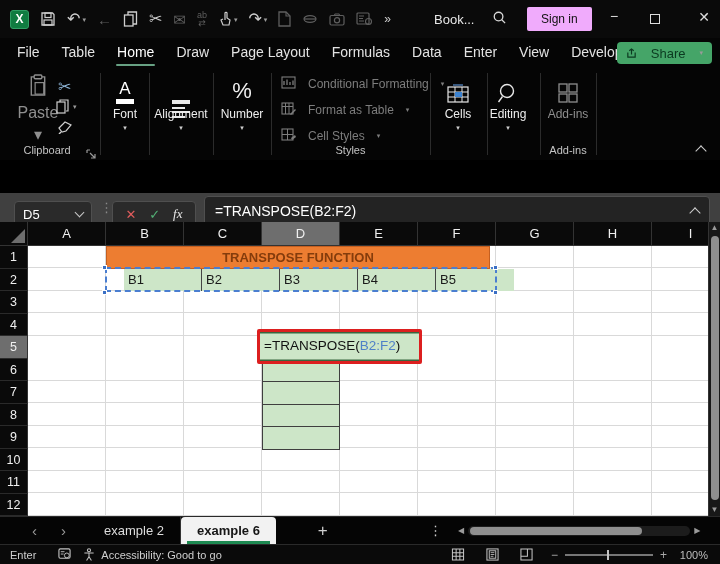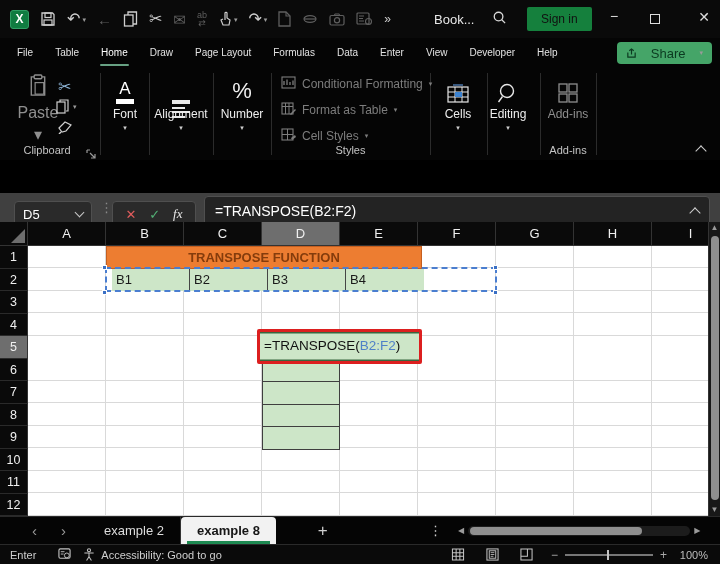--- a/index.html
+++ b/index.html
@@ -14,49 +14,49 @@
   .qa { position:absolute; left:10px; top:0; height:38px; display:flex; align-items:center; gap:11px; }
   .qitem { display:flex; align-items:center; gap:2px; color:#cfcfcf; font-size:15px; line-height:1; }
   .qitem svg { display:block; }
   .qitem.dim { color:#5f5f5f; }
   .qchev { font-size:7px; color:#9a9a9a; }
   .xlogo { width:19px; height:19px; background:#107C41; border:1px solid #2f9e63; border-radius:3px;
            color:#fff; font-weight:bold; font-size:12px; display:flex; align-items:center; justify-content:center; }
   .abmini { font-size:9px; line-height:8px; display:flex; flex-direction:column; align-items:center; }
   .doc-title { position:absolute; left:434px; top:12px; font-size:13px; color:#e8e8e8; }
   .tb-search { position:absolute; left:492px; top:10px; color:#d8d8d8; }
-  .signin-btn { position:absolute; left:527px; top:7px; height:24px; padding:0 14px; background:#15803d;
+  .signin-btn { position:absolute; left:527px; top:7px; height:24px; padding:0 14px; background:#f0abfc;
                 color:#111; font-size:12px; border:none; border-radius:2px; display:flex; align-items:center; }
   .win-min { position:absolute; left:604px; top:8px; width:20px; text-align:center; color:#ddd; font-size:14px; }
   .win-max { position:absolute; left:650px; top:14px; width:10px; height:10px; border:1.3px solid #ddd; }
   .win-close { position:absolute; left:694px; top:9px; width:20px; text-align:center; color:#ddd; font-size:14px; }
   
   .tabrow { position:absolute; left:0; top:38px; width:720px; height:30px; background:#050505; }
   .tabs { position:absolute; left:6px; top:0; height:30px; display:flex; }
-  .rtab { padding:0 11px; line-height:29px; font-size:10px; color:#e3e3e3; position:relative; }
+  .rtab { padding:0 11px; line-height:29px; font-size:14px; color:#e3e3e3; position:relative; }
   .rtab.active { color:#fff; }
   .rtab.active::after { content:""; position:absolute; left:10px; right:10px; bottom:2px; height:2.5px; background:#67a183; border-radius:2px; }
   .share-btn { position:absolute; right:8px; top:4px; height:22px; padding:0 9px; border-radius:4px;
                display:flex; align-items:center; gap:14px; background:#45A568; color:#0b3a20; font-size:13px; }
   
   .ribbon { position:absolute; left:0; top:68px; width:720px; height:92px; background:#050505; }
   .rsep { position:absolute; top:5px; height:82px; width:1px; background:#2b2b2b; }
   .grouplabel { position:absolute; top:76px; font-size:11px; color:#c4c4c4; text-align:center; }
   .bigbtn { position:absolute; top:6px; display:flex; flex-direction:column; align-items:center; gap:3px; width:60px; }
   .bigbtn .blabel { font-size:12px; color:#eee; }
   .bigbtn .bchev { font-size:7px; color:#cfcfcf; }
   .bigicon { height:30px; display:flex; align-items:flex-end; justify-content:center; color:#e8e8e8; }
   .font-a { font-size:17px; color:#fff; line-height:1; text-align:center; }
   .font-bar { width:18px; height:5px; background:#fff; margin-top:2px; }
   .alignlines span { display:block; height:2px; background:#e8e8e8; margin:2.5px 0; }
   .pct { font-size:22px; color:#f0f0f0; font-weight:400; }
   .dimmed { color:#8f8f8f !important; }
   .paste-stack { position:absolute; left:16px; top:6px; width:44px; display:flex; flex-direction:column; align-items:center; gap:3px; }
   .clip-mini { position:absolute; display:flex; align-items:center; gap:3px; color:#cfcfcf; }
-  .styles-item { position:absolute; left:281px; display:flex; align-items:center; gap:6px; font-size:12px; color:#7d7d7d; }
+  .styles-item { position:absolute; left:281px; display:flex; align-items:center; gap:12px; font-size:12px; color:#7d7d7d; }
   .launcher { position:absolute; left:86px; top:77px; color:#9a9a9a; }
   .collapse-chev { position:absolute; left:697px; top:79px; width:8px; height:8px;
                    border-left:1.6px solid #cfcfcf; border-top:1.6px solid #cfcfcf; transform:rotate(45deg); }
   
   .formularow { position:absolute; left:0; top:160px; width:720px; height:62px; background:#404040;margin-top:33px; }
   .namebox { position:absolute; left:14px; top:8px; width:78px; height:26px; background:#2a2a2a;
              border:1px solid #4f4f4f; border-radius:4px; display:flex; align-items:center; padding:0 8px; }
   .namebox .nb-text { font-size:13px; color:#fff; flex:1; }
   .chev-dn { width:7px; height:7px; border-right:1.4px solid #c9c9c9; border-bottom:1.4px solid #c9c9c9; transform:rotate(45deg); margin-top:-3px; }
   .nb-dots { position:absolute; left:100px; top:7px; color:#8a8a8a; font-size:13px; }
@@ -78,24 +78,24 @@
              border-right:1px solid #333; border-bottom:1px solid #333; }
   .colhead.active { background:#6e6e6e; }
   .rowheads { position:absolute; left:0; top:24px; width:28px; height:270px; }
   .rowhead { width:28px; height:22.5px; text-align:center; font-size:12.5px; color:#f0f0f0; line-height:22.5px;
              border-right:1px solid #333; border-bottom:1px solid #2a2a2a; }
   .rowhead.active { background:#6e6e6e; }
   .cells { position:absolute; left:28px; top:24px; width:680px; height:270px; background:#fff; overflow:hidden;
     background-image:
       repeating-linear-gradient(to right, transparent 0 77px, #d9d9d9 77px 78px),
       repeating-linear-gradient(to bottom, transparent 0 21.5px, #d9d9d9 21.5px 22.5px); }
-  .banner { position:absolute; left:78px; top:0; width:316px; height:22.5px; background:#ED7D31;
+  .banner { position:absolute; left:78px; top:0; width:384px; height:22.5px; background:#ED7D31;
             border:1px solid #c55f20; color:#843C0C; font-size:13px; font-weight:bold;
             text-align:center; line-height:21px; z-index:1; }
-  .datarange { position:absolute; left:84px; top:22.5px; width:390px; height:22.5px; display:flex; z-index:2; }
+  .datarange { position:absolute; left:96px; top:22.5px; width:390px; height:22.5px; display:flex; z-index:2; }
   .datacell { width:78px; flex:0 0 78px; background:#CDE6C8; color:#1a1a1a; font-size:13px;
               line-height:22px; padding-left:4px; border-right:1px solid #454545; }
   .datacell:last-child { border-right:none; }
   .ants { position:absolute; left:76.5px; top:21px; width:392px; height:25px; border:2px dashed #4a7ed0; z-index:3; pointer-events:none; }
   .handle { position:absolute; width:5px; height:5px; background:#3a6fc4; border:1px solid #fff; z-index:4; }
   .spillcell { position:absolute; left:234px; width:78px; height:23.5px; background:#CDE6C8; border:1px solid #3f3f3f; z-index:1; }
   .annotation { position:absolute; left:229px; top:83px; width:165px; height:35px; border:3px solid #DC1F1F;
                 border-radius:2px; background:#CDE6C8; z-index:5;
                 box-shadow:inset 0 1.5px 0 #39663f, inset 0 -1.5px 0 #39663f; }
   .ann-formula { font-size:13.5px; color:#111; line-height:28px; padding-left:4px; white-space:nowrap; }
@@ -445,20 +445,21 @@
         <div class="rowhead">12</div>
       </div>
 
     <div class="cells">
       <div class="banner" id="banner" style="background: rgb(237, 125, 49); color: rgb(132, 60, 12);">TRANSPOSE FUNCTION</div>
       <div class="datarange" id="datarange">
           <div class="datacell" style="background: rgb(205, 230, 200);">B1</div>
           <div class="datacell" style="background: rgb(205, 230, 200);">B2</div>
           <div class="datacell" style="background: rgb(205, 230, 200);">B3</div>
           <div class="datacell" style="background: rgb(205, 230, 200);">B4</div>
+          <div class="datacell" style="background: rgb(205, 230, 200);">B5</div>
         </div>
       <div class="ants" id="ants"></div>
       <span class="handle" style="left:74px; top:18.5px"></span>
       <span class="handle" style="left:464.5px; top:18.5px"></span>
       <span class="handle" style="left:74px; top:43.5px"></span>
       <span class="handle" style="left:464.5px; top:43.5px"></span>
       <div id="spillcells">
           <div class="spillcell" style="top: 112.5px; background: rgb(205, 230, 200);"></div>
           <div class="spillcell" style="top: 135px; background: rgb(205, 230, 200);"></div>
           <div class="spillcell" style="top: 157.5px; background: rgb(205, 230, 200);"></div>
@@ -476,21 +477,21 @@
     </div>
   </div>
 
   <div class="sheetbar">
     <span class="sb-nav">
       <span>‹</span>
       <span>›</span>
     </span>
     <div class="sheettabs" id="sheettabs">
         <div class="sheettab">example 2</div>
-        <div class="sheettab active" style="--g: #1E8A52;">example 8</div>
+        <div class="sheettab active" style="--g: #1E8A52;">example 6</div>
       </div>
     <span class="sb-add">+</span>
     <span class="sb-dots">⋮</span>
     <div class="hscroll">
       <span class="hs-arrow">◀</span>
       <span class="hs-track">
           <span class="hs-thumb"></span>
         </span>
       <span class="hs-arrow">▶</span>
     </div>

